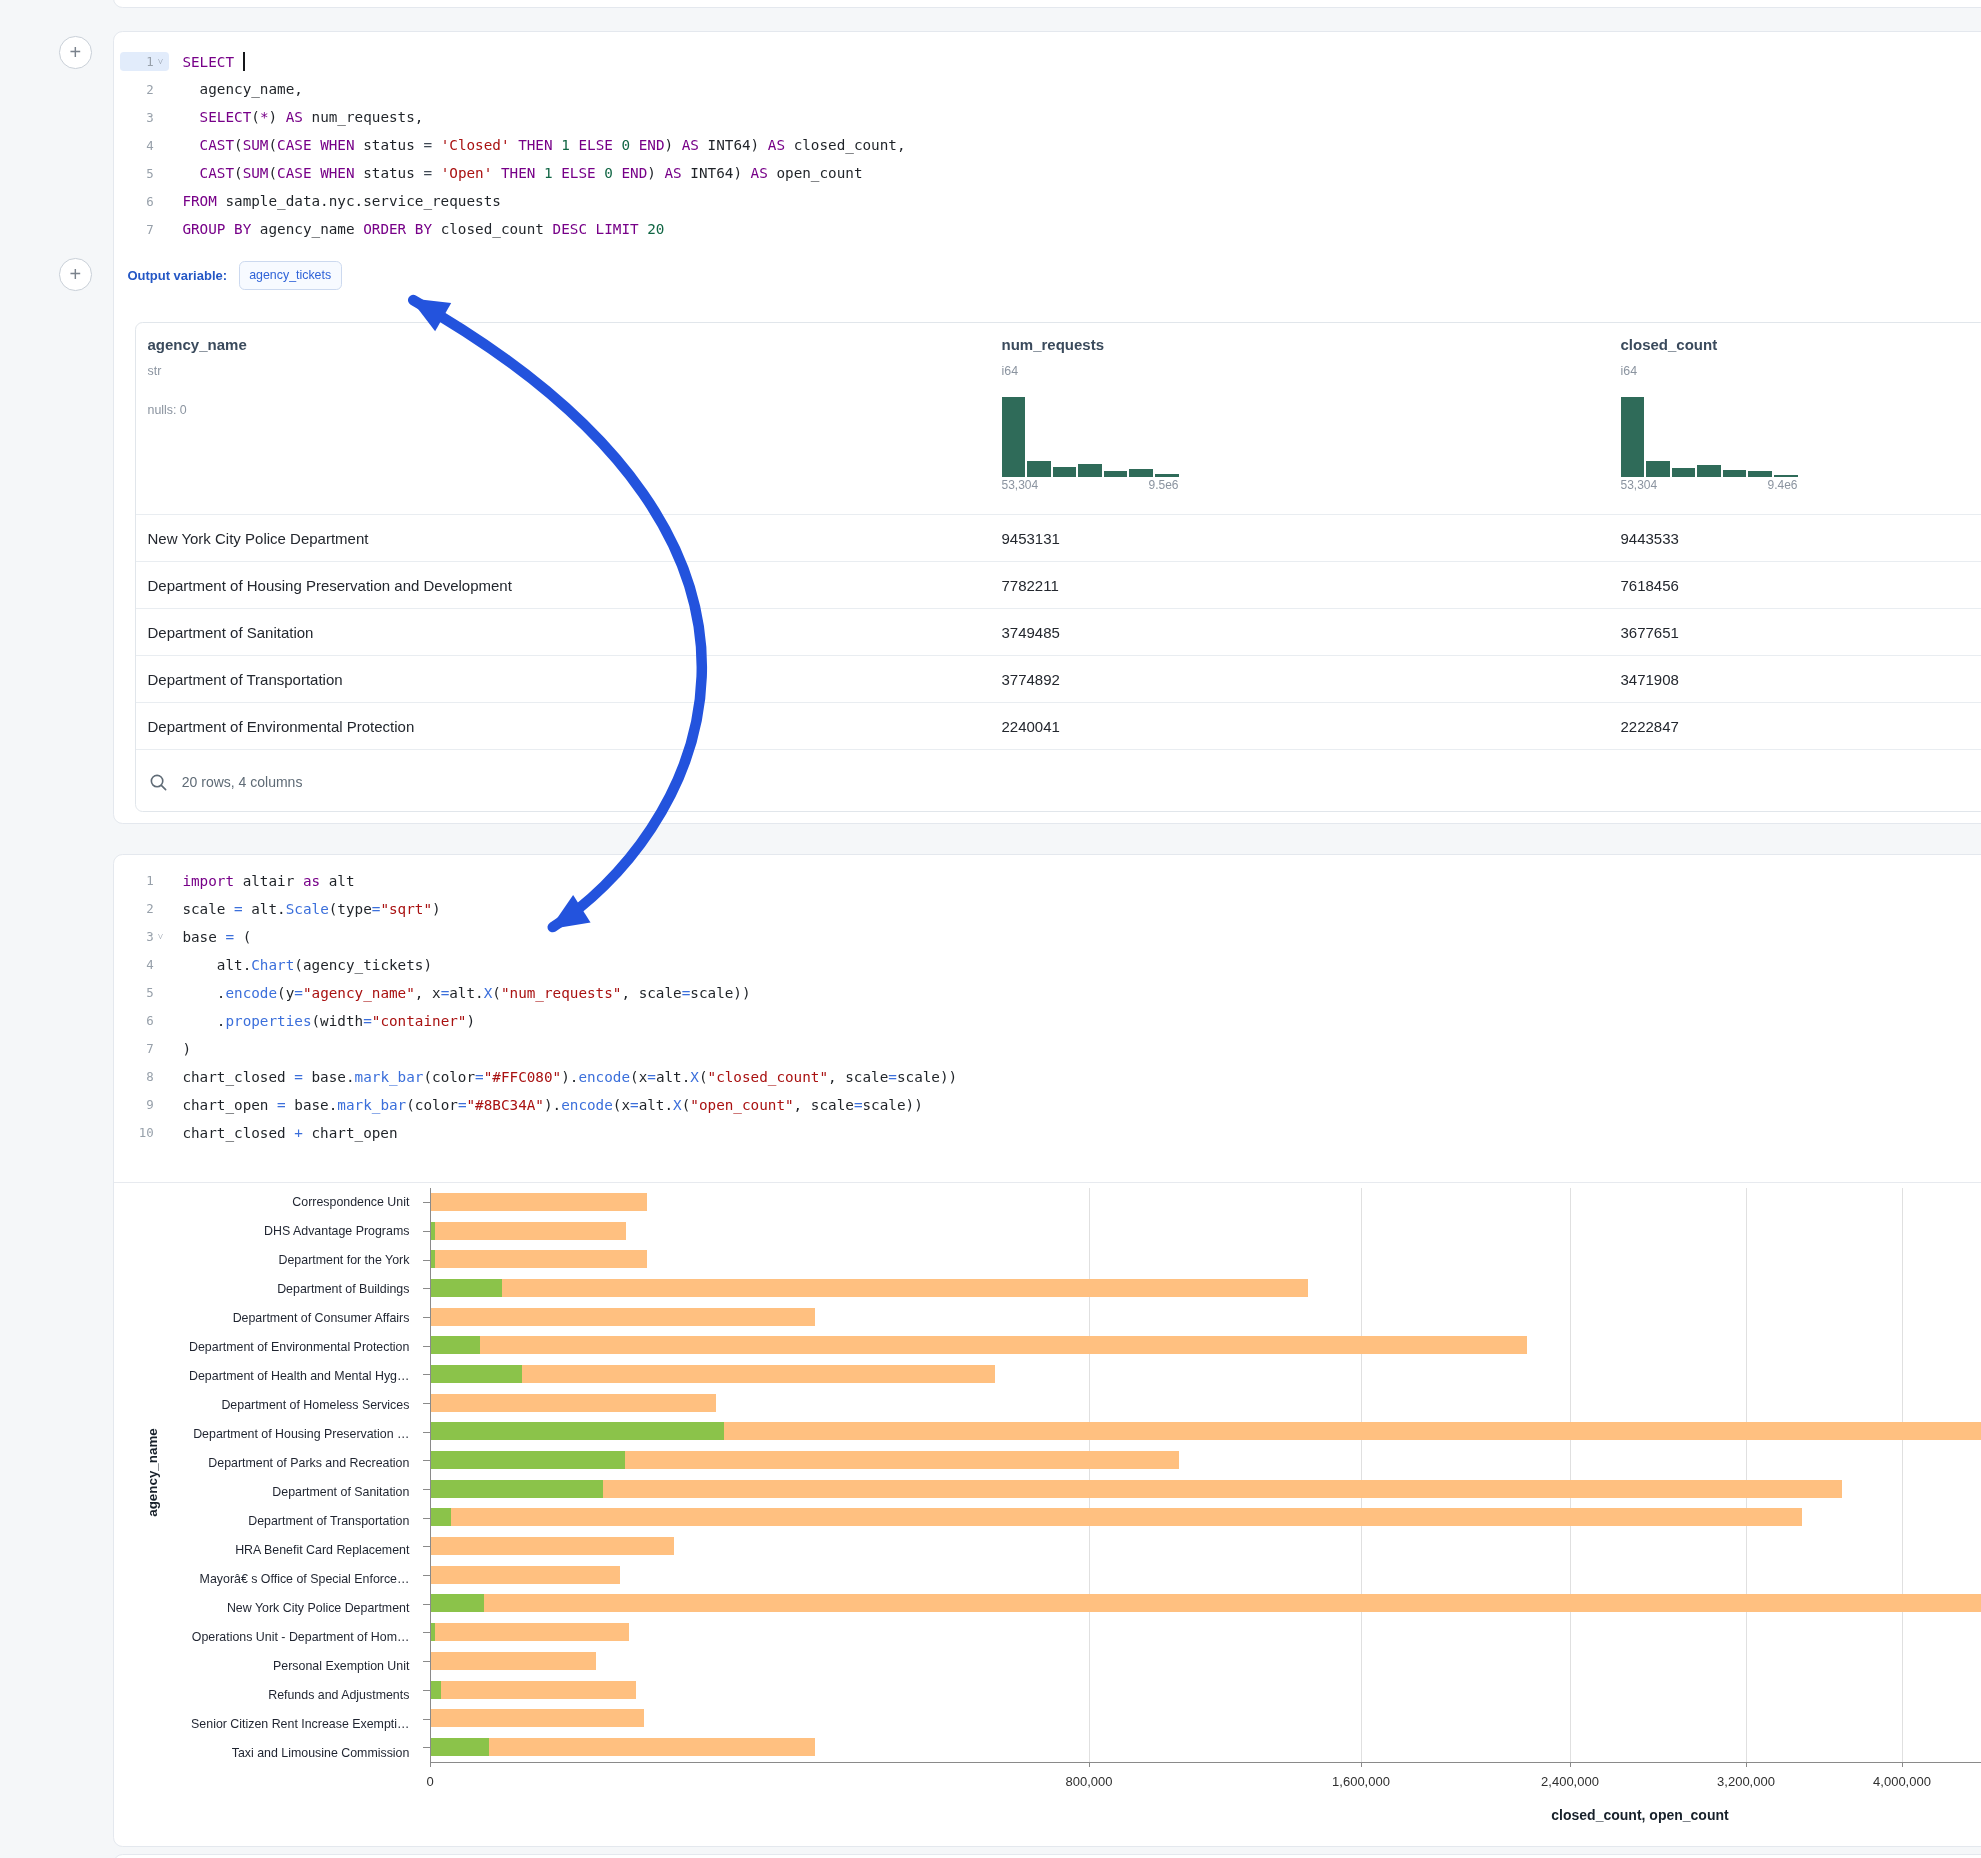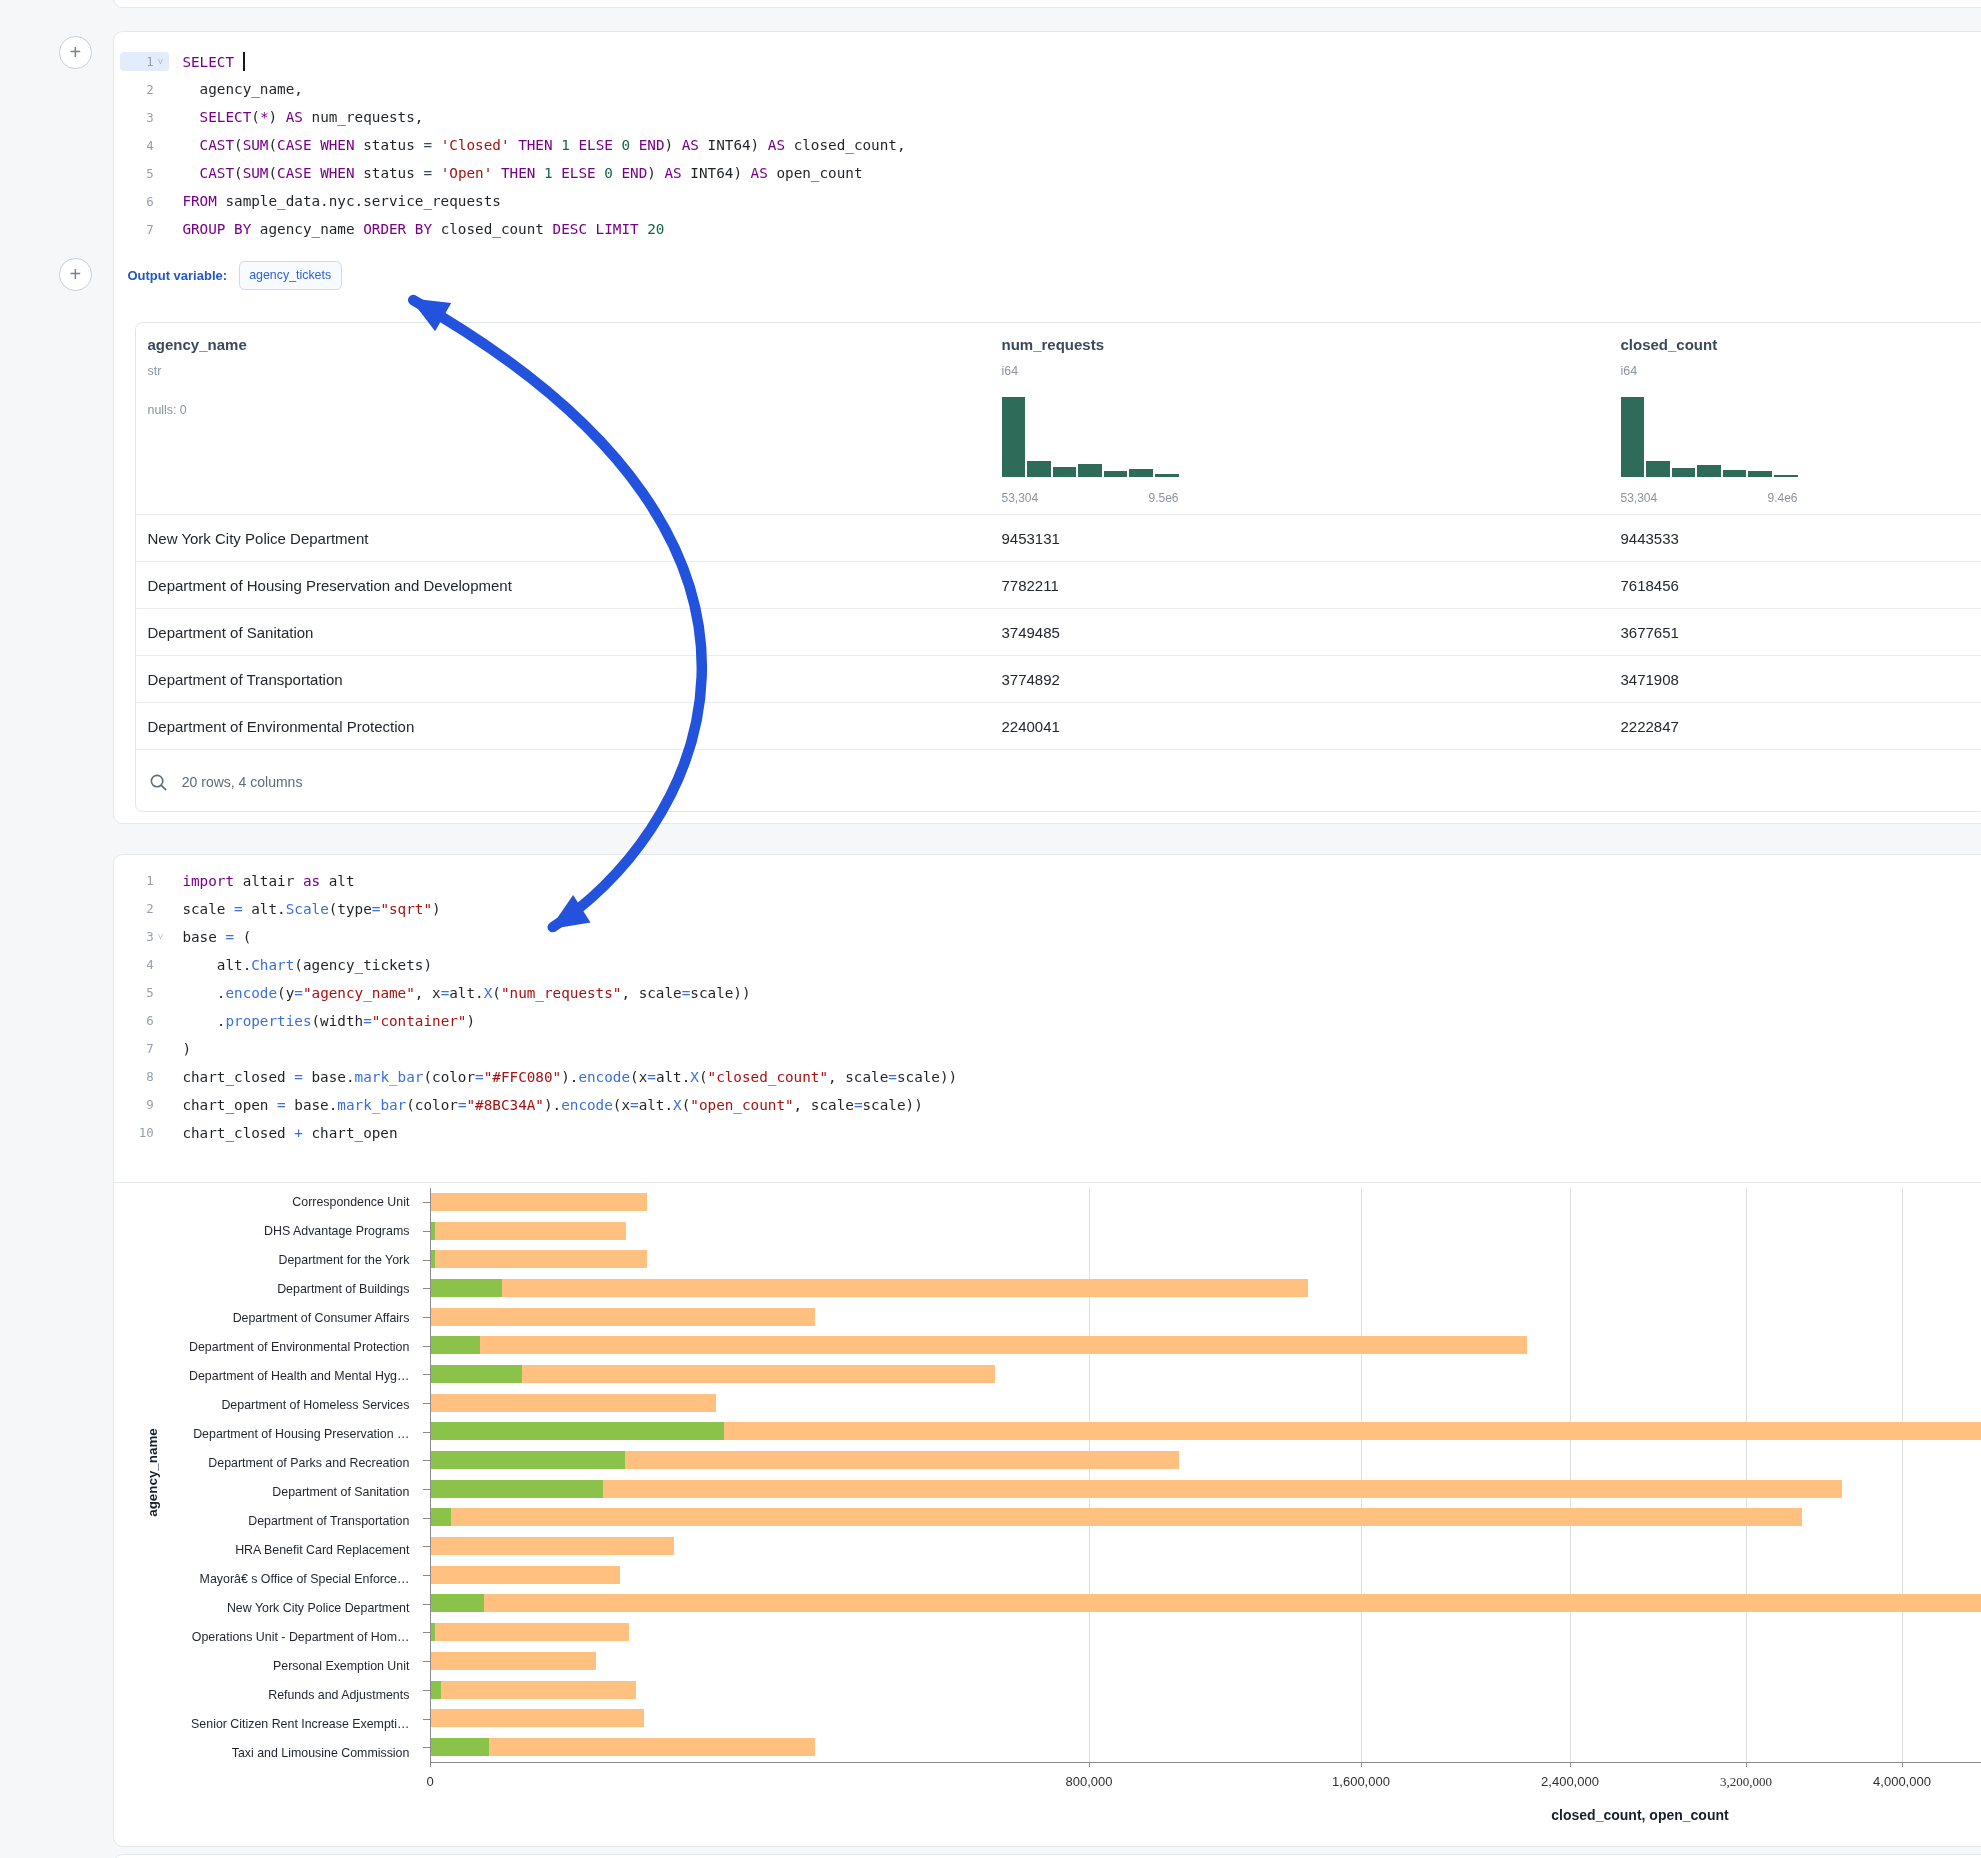--- a/index.html
+++ b/index.html
@@ -59,21 +59,21 @@
   .tcard {
     position:absolute; top:290px; left:21px; width:1853px; height:490px;
     background:#fff; border:1px solid #e1e6eb; border-radius:7.6px; overflow:hidden;
   }
   .thead { display:grid; grid-template-columns:854px 619px 1fr; padding:13.4px 0 0 11.5px; height:191px; }
   .th-name { font-size:15px; font-weight:700; color:#3a4a5c; }
   .th-type { font-size:12.4px; color:#8b94a0; margin-top:11px; }
   .th-meta { margin-top:21px; font-size:12.4px; color:#8b94a0; line-height:23px; }
   .hist { margin-top:19px; width:177px; height:80px; display:flex; align-items:flex-end; gap:1.9px; }
   .hbar { flex:1; }
-  .hlabels { width:177px; display:flex; justify-content:space-between; font-size:12px; color:#8b94a0; margin-top:14px; }
+  .hlabels { width:177px; display:flex; justify-content:space-between; font-size:12px; color:#8b94a0; margin-top:1px; }
   .trow {
     display:grid; grid-template-columns:854px 619px 1fr; align-items:center;
     height:47px; padding-left:11.5px; border-top:1px solid #e9edf1;
     font-size:15px; color:#23272e;
   }
   .tfoot {
     display:flex; align-items:center; gap:13.4px; height:65px;
     padding-left:13.4px; border-top:1px solid #e9edf1; color:#5f6b76; font-size:14px;
   }
 
@@ -487,21 +487,21 @@
             <div class="xaxis"></div>
             <div class="xtick" style="left: 0px;"></div>
             <div class="xticklabel" style="left: 0px;">0</div>
             <div class="xtick" style="left: 659px;"></div>
             <div class="xticklabel" style="left: 659px;">800,000</div>
             <div class="xtick" style="left: 931px;"></div>
             <div class="xticklabel" style="left: 931px;">1,600,000</div>
             <div class="xtick" style="left: 1140px;"></div>
             <div class="xticklabel" style="left: 1140px;">2,400,000</div>
             <div class="xtick" style="left: 1316px;"></div>
-            <div class="xticklabel" style="left: 1316px; font-family: Liberation Serif, serif;">3,200,000</div>
+            <div class="xticklabel" style="left: 1316px;">3,200,000</div>
             <div class="xtick" style="left: 1472px;"></div>
             <div class="xticklabel" style="left: 1472px;">4,000,000</div>
             <div class="xtitle">closed_count, open_count</div>
           </div>
           <div class="ytitle">agency_name</div>
         </div>
     </div>
   </section>
 
   <div class="block" id="block-next"></div>

